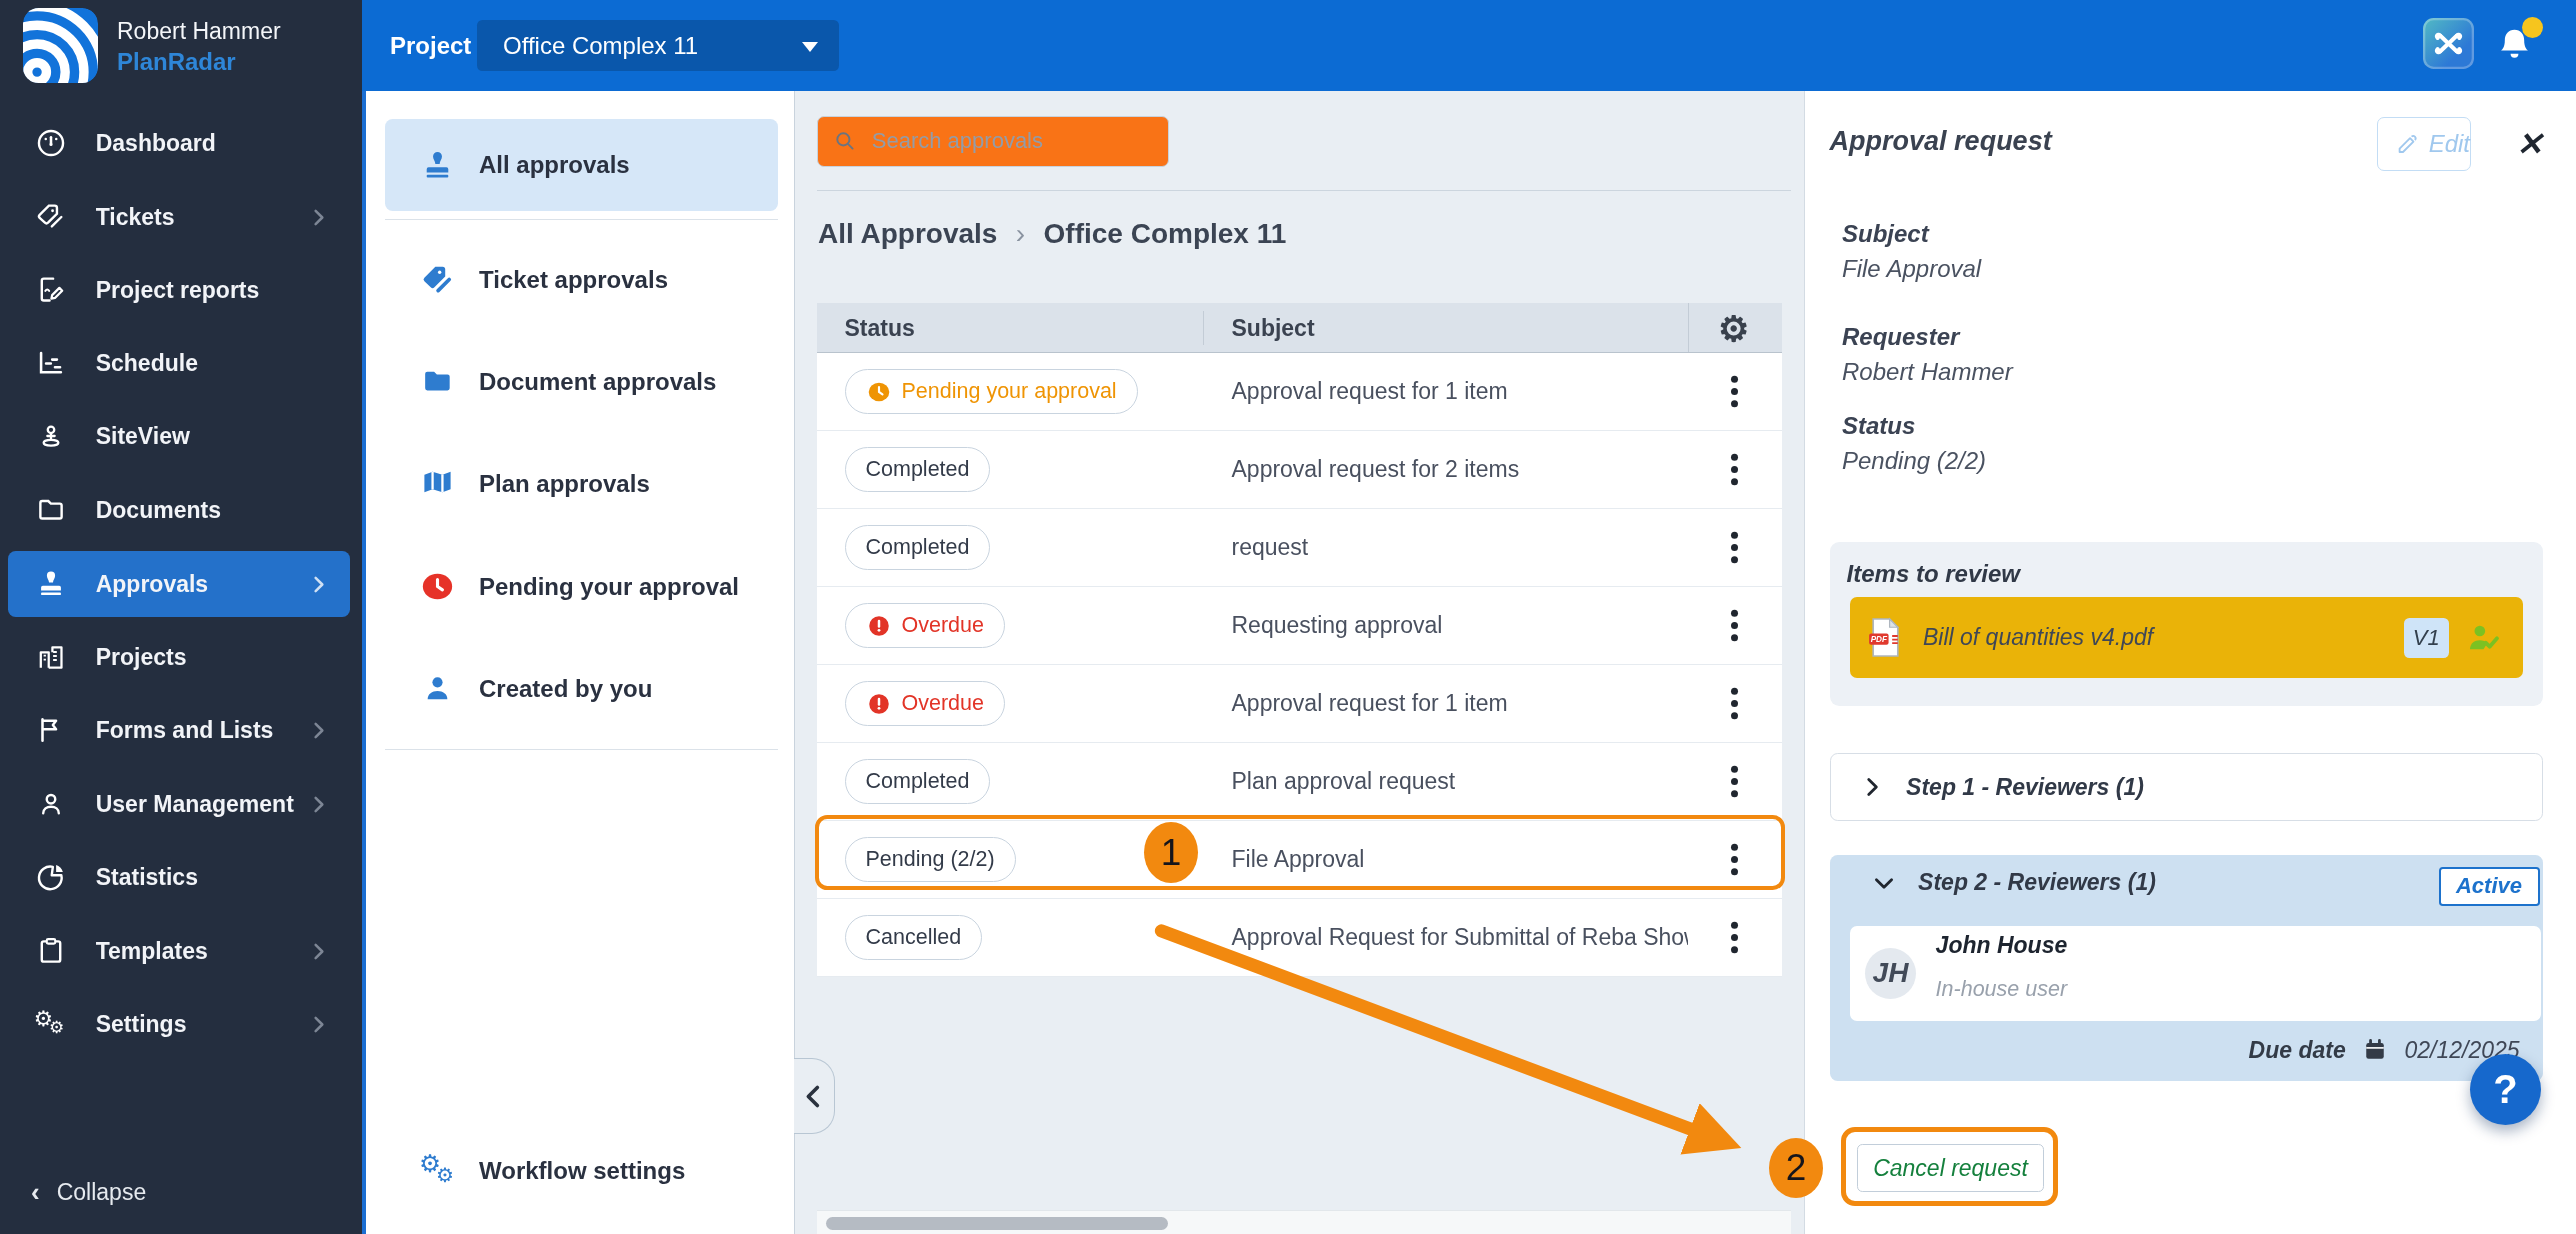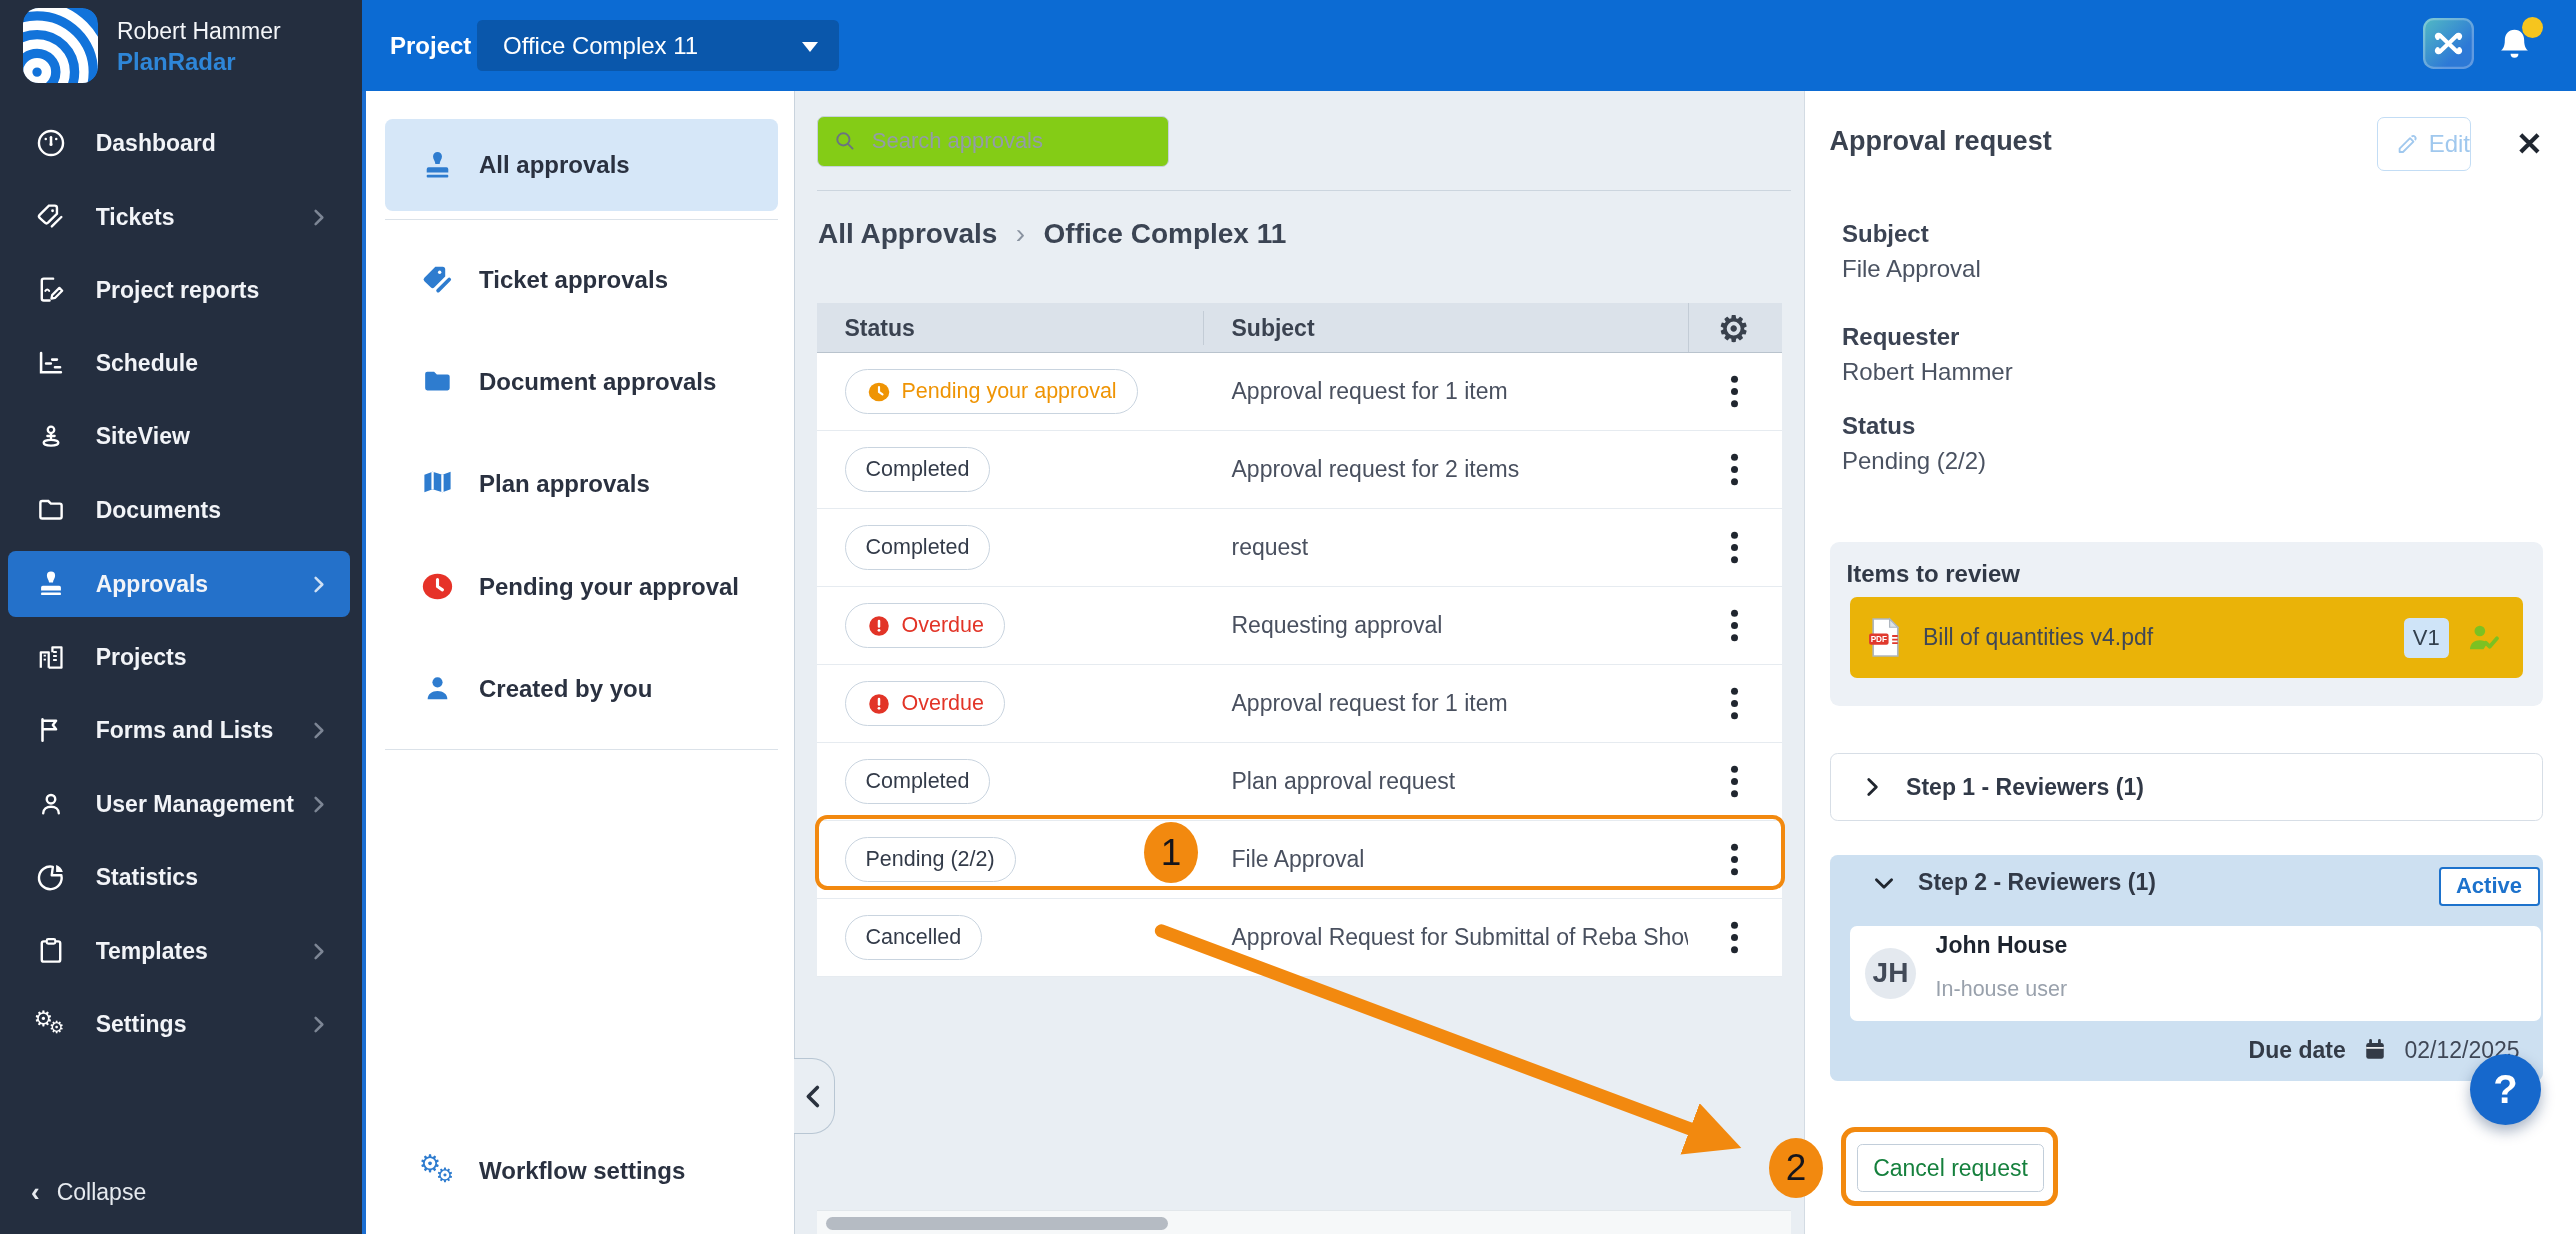--- a/index.html
+++ b/index.html
@@ -41,21 +41,21 @@
              border-left:4.6px solid #1b6ed2;box-sizing:border-box;}
   .f-sel{position:absolute;left:19px;top:28px;width:393px;height:92px;background:#d6e7f8;border-radius:7.7px;cursor:pointer;}
   .f-item{position:absolute;left:19px;width:393px;height:69px;display:flex;align-items:center;cursor:pointer;}
   .f-item .fic{width:37px;height:37px;margin-left:34px;flex:0 0 37px;}
   .f-item .flb{margin-left:23px;font-size:24px;font-weight:700;color:#2a3140;white-space:nowrap;}
   .f-div{position:absolute;left:19px;width:393px;height:0;border-top:1.5px solid #dbe2e9;}
 
   
   .content{position:absolute;left:794px;top:91px;width:1009px;height:1144px;background:#e9eef3;
            border-left:1.5px solid #c9d3dd;box-sizing:border-box;}
-  .search{position:absolute;left:21.5px;top:24.6px;width:352px;height:51px;background:#84cc16;border:1.5px solid #c7d2dc;
+  .search{position:absolute;left:21.5px;top:24.6px;width:352px;height:51px;background:#f97316;border:1.5px solid #c7d2dc;
           border-radius:7px;box-sizing:border-box;display:flex;align-items:center;padding:0 14px;}
   .search input{border:none;outline:none;flex:1;font-size:22px;color:#3c4452;margin-left:12.3px;
                 font-family:"Liberation Sans",sans-serif;background:transparent;}
   .search input::placeholder{color:#939ca8;}
   .hdiv{position:absolute;left:21.5px;top:99px;width:974px;border-top:1.5px solid #ccd5de;}
   .crumbs{position:absolute;left:23px;top:127px;display:flex;align-items:center;gap:18.4px;}
   .crumbs .c{font-size:28px;font-weight:700;color:#3b4453;cursor:pointer;}
   .crumbs .s{font-size:28px;color:#8a93a0;}
 
   .table{position:absolute;left:21.5px;top:212px;width:965px;}
@@ -78,21 +78,21 @@
   .gearbtn{width:34px;height:34px;color:#39414d;cursor:pointer;}
   .hscroll{position:absolute;left:21.5px;top:1119px;width:974px;height:24.6px;background:#f6f8f9;
            border-top:1.5px solid #e2e7eb;}
   .hthumb{position:absolute;left:9.2px;top:6.1px;width:342px;height:13px;border-radius:7px;background:#b5bbc3;cursor:pointer;}
   .chandle{position:absolute;left:-1.5px;top:967px;width:40px;height:74px;background:#e9eef3;
            border:1.5px solid #b8c6d3;border-left:none;border-radius:0 23px 23px 0;display:flex;align-items:center;
            justify-content:center;cursor:pointer;color:#2a323e;}
 
   
   .panel{position:absolute;left:1804px;top:91px;width:772px;height:1144px;background:#fff;
-         border-left:1.5px solid #d3dbe3;box-sizing:border-box;}
+         border-left:1.5px solid #d3dbe3;box-sizing:border-box;font-style:italic;}
   .p-title{position:absolute;left:24.6px;top:35px;font-size:27px;font-weight:700;color:#3a4250;}
   .editbtn{position:absolute;left:572px;top:26px;width:92px;height:52px;border:1.5px solid #c3ddf5;border-radius:7px;
            display:flex;align-items:center;justify-content:flex-end;gap:9.2px;color:#a0c8ee;font-size:24px;cursor:pointer;
            background:#fff;}
   .closex{position:absolute;left:711px;top:34px;font-size:32px;font-weight:700;color:#1f2630;cursor:pointer;}
   .fld-l{position:absolute;left:37px;font-size:24px;font-weight:700;color:#3b4353;}
   .fld-v{position:absolute;left:37px;font-size:24px;color:#4a5261;}
   .items-card{position:absolute;left:24.6px;top:451px;width:713px;height:164px;background:#edf1f6;border-radius:9.2px;}
   .items-h{position:absolute;left:17px;top:18.4px;font-size:24px;font-weight:700;color:#313947;}
   .file-row{position:absolute;left:20px;top:55px;width:673px;height:81px;background:#eab308;border-radius:7px;

